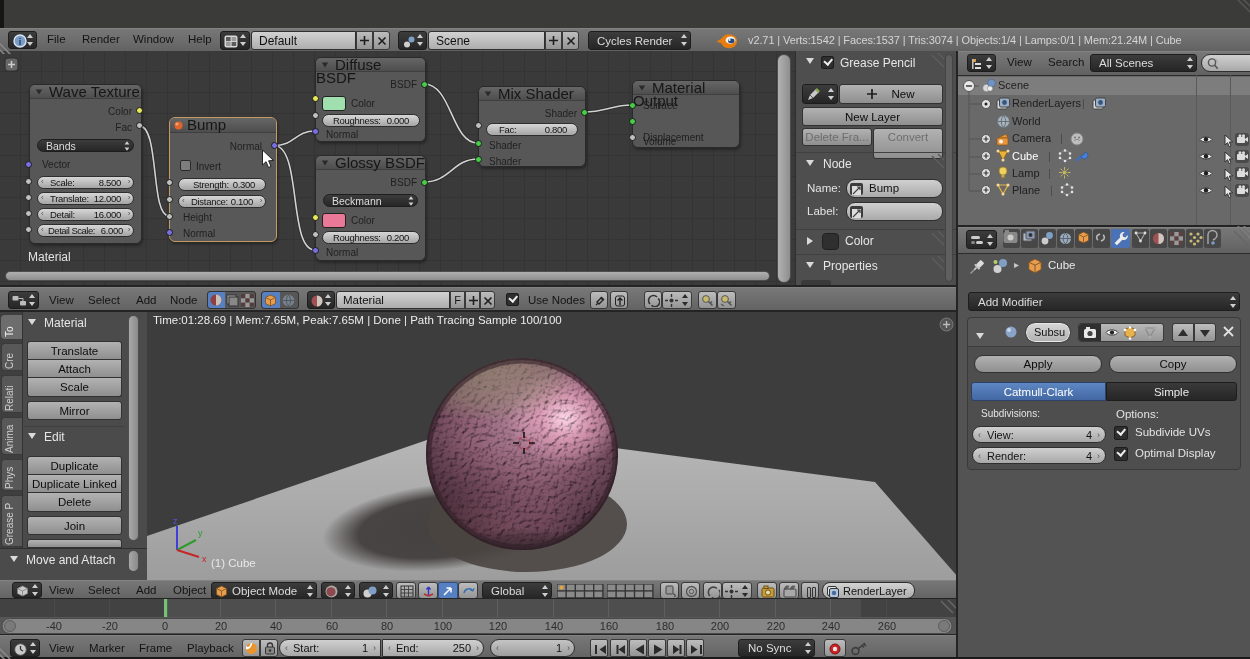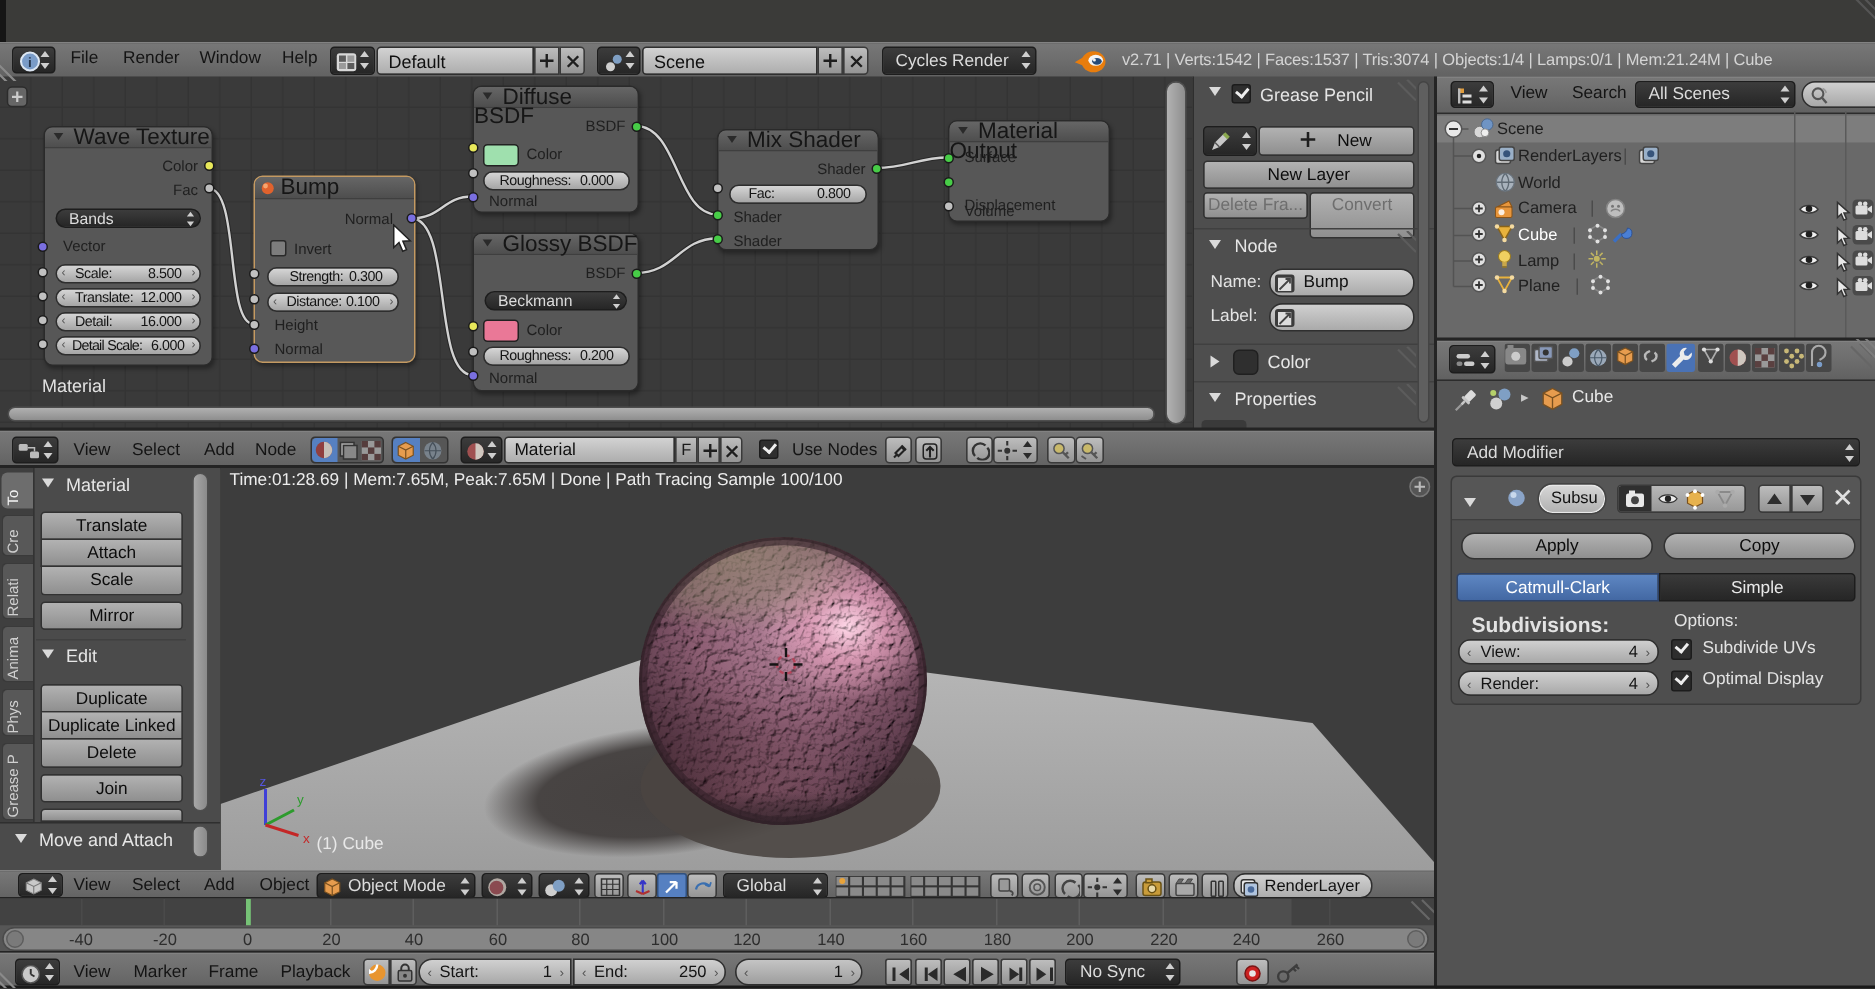--- a/index.html
+++ b/index.html
@@ -767,21 +767,21 @@
           <path d="M1 0.5L9.5 5.5L1 10.5z" fill="#2a2a2a"></path>
         </svg></div>
     <div class="abs btnlight" style="left:667px;top:3px;width:18px;height:18px;border-radius:2px;"><svg width="13" height="11" style="margin:3.5px 0 0 3px;" viewBox="0 0 13 11">
           <path d="M2 1l6.5 4.5L2 10z" fill="#2a2a2a"></path>
           <rect x="8.5" y="1" width="2" height="9" fill="#2a2a2a"></rect>
         </svg></div>
     <div class="abs btnlight" style="left:686px;top:3px;width:18px;height:18px;border-radius:2px;"><svg width="13" height="11" style="margin:3.5px 0 0 2.5px;" viewBox="0 0 13 11">
           <path d="M1 1l6.5 4.5L1 10z" fill="#2a2a2a"></path>
           <rect x="10" y="1" width="2" height="9" fill="#2a2a2a"></rect>
         </svg></div>
-    <div class="abs dark" style="left:710px;top:3px;width:77px;height:18px;padding-left:9px;line-height:17px;">No Sync<div class="spin"></div></div>
+    <div class="abs dark" style="left:738px;top:3px;width:77px;height:18px;padding-left:9px;line-height:17px;">No Sync<div class="spin"></div></div>
     <div class="abs btnlight" style="left:824px;top:3px;width:22px;height:18px;"><svg width="12" height="12" style="margin:2.5px 0 0 4px;" viewBox="0 0 12 12">
           <circle cx="6" cy="6" r="5" fill="#cc2222" stroke="#7a1515"></circle>
           <circle cx="6" cy="6" r="2.2" fill="#e8e8e8"></circle>
         </svg></div>
     <svg class="abs" style="left:851px;top:6px;" width="18" height="14" viewBox="0 0 18 14">
         <circle cx="4.5" cy="9" r="3.4" fill="none" stroke="#3d3d3d" stroke-width="1.6"></circle>
         <path d="M7.5 6.5L14 1M11 3.5l2 2M13 2l2 2" stroke="#3d3d3d" stroke-width="1.6" fill="none"></path>
       </svg>
   </div>
 
@@ -1152,21 +1152,21 @@
       <svg class="abs" style="left:254px;top:7px;" width="13" height="13" viewBox="0 0 13 13">
           <path d="M2 2l9 9M11 2l-9 9" stroke="#e0e0e0" stroke-width="1.8"></path>
         </svg>
 
       <div class="abs btn" style="left:6px;top:37px;width:128px;height:18px;line-height:17px;font-size:11.5px;border-radius:9px;">Apply</div>
       <div class="abs btn" style="left:141px;top:37px;width:128px;height:18px;line-height:17px;font-size:11.5px;border-radius:9px;">Copy</div>
 
       <div class="abs" style="left:3px;top:64px;width:135px;height:19px;background:linear-gradient(180deg,#5e87c3,#4368a3);border:1px solid #2d4268;border-radius:3px 0 0 3px;box-sizing:border-box;color:#fff;font-size:11.5px;text-align:center;line-height:18px;">Catmull-Clark</div>
       <div class="abs" style="left:138px;top:64px;width:131px;height:19px;background:linear-gradient(180deg,#3a3a3a,#262626);border:1px solid #1d1d1d;border-radius:0 3px 3px 0;box-sizing:border-box;color:#e8e8e8;font-size:11.5px;text-align:center;line-height:18px;">Simple</div>
 
-      <div class="abs" style="left:13px;top:90px;color:#e3e3e3;font-size:14px;font-weight:bold;">Subdivisions:</div>
+      <div class="abs" style="left:13px;top:90px;color:#e3e3e3;font-size:10px;">Subdivisions:</div>
       <div class="abs" style="left:148px;top:90px;color:#e3e3e3;font-size:11.5px;">Options:</div>
 
       <div class="abs" style="left:4px;top:108px;width:134px;height:17px;background:linear-gradient(180deg,#d0d0d0,#a8a8a8);border:1px solid #2f2f2f;border-radius:8.5px;box-sizing:border-box;color:#141414;font-size:11px;line-height:16px;">
         <span style="position:absolute;left:5px;color:#555;font-size:9px;">‹</span><span style="margin-left:14px;">View:</span><span style="position:absolute;right:13px;">4</span><span style="position:absolute;right:5px;color:#555;font-size:9px;">›</span>
       </div>
       <div class="abs" style="left:4px;top:129px;width:134px;height:17px;background:linear-gradient(180deg,#d0d0d0,#a8a8a8);border:1px solid #2f2f2f;border-radius:8.5px;box-sizing:border-box;color:#141414;font-size:11px;line-height:16px;">
         <span style="position:absolute;left:5px;color:#555;font-size:9px;">‹</span><span style="margin-left:14px;">Render:</span><span style="position:absolute;right:13px;">4</span><span style="position:absolute;right:5px;color:#555;font-size:9px;">›</span>
       </div>
 
       <div class="check" style="left:146px;top:108px;width:14px;height:14px;"></div>

